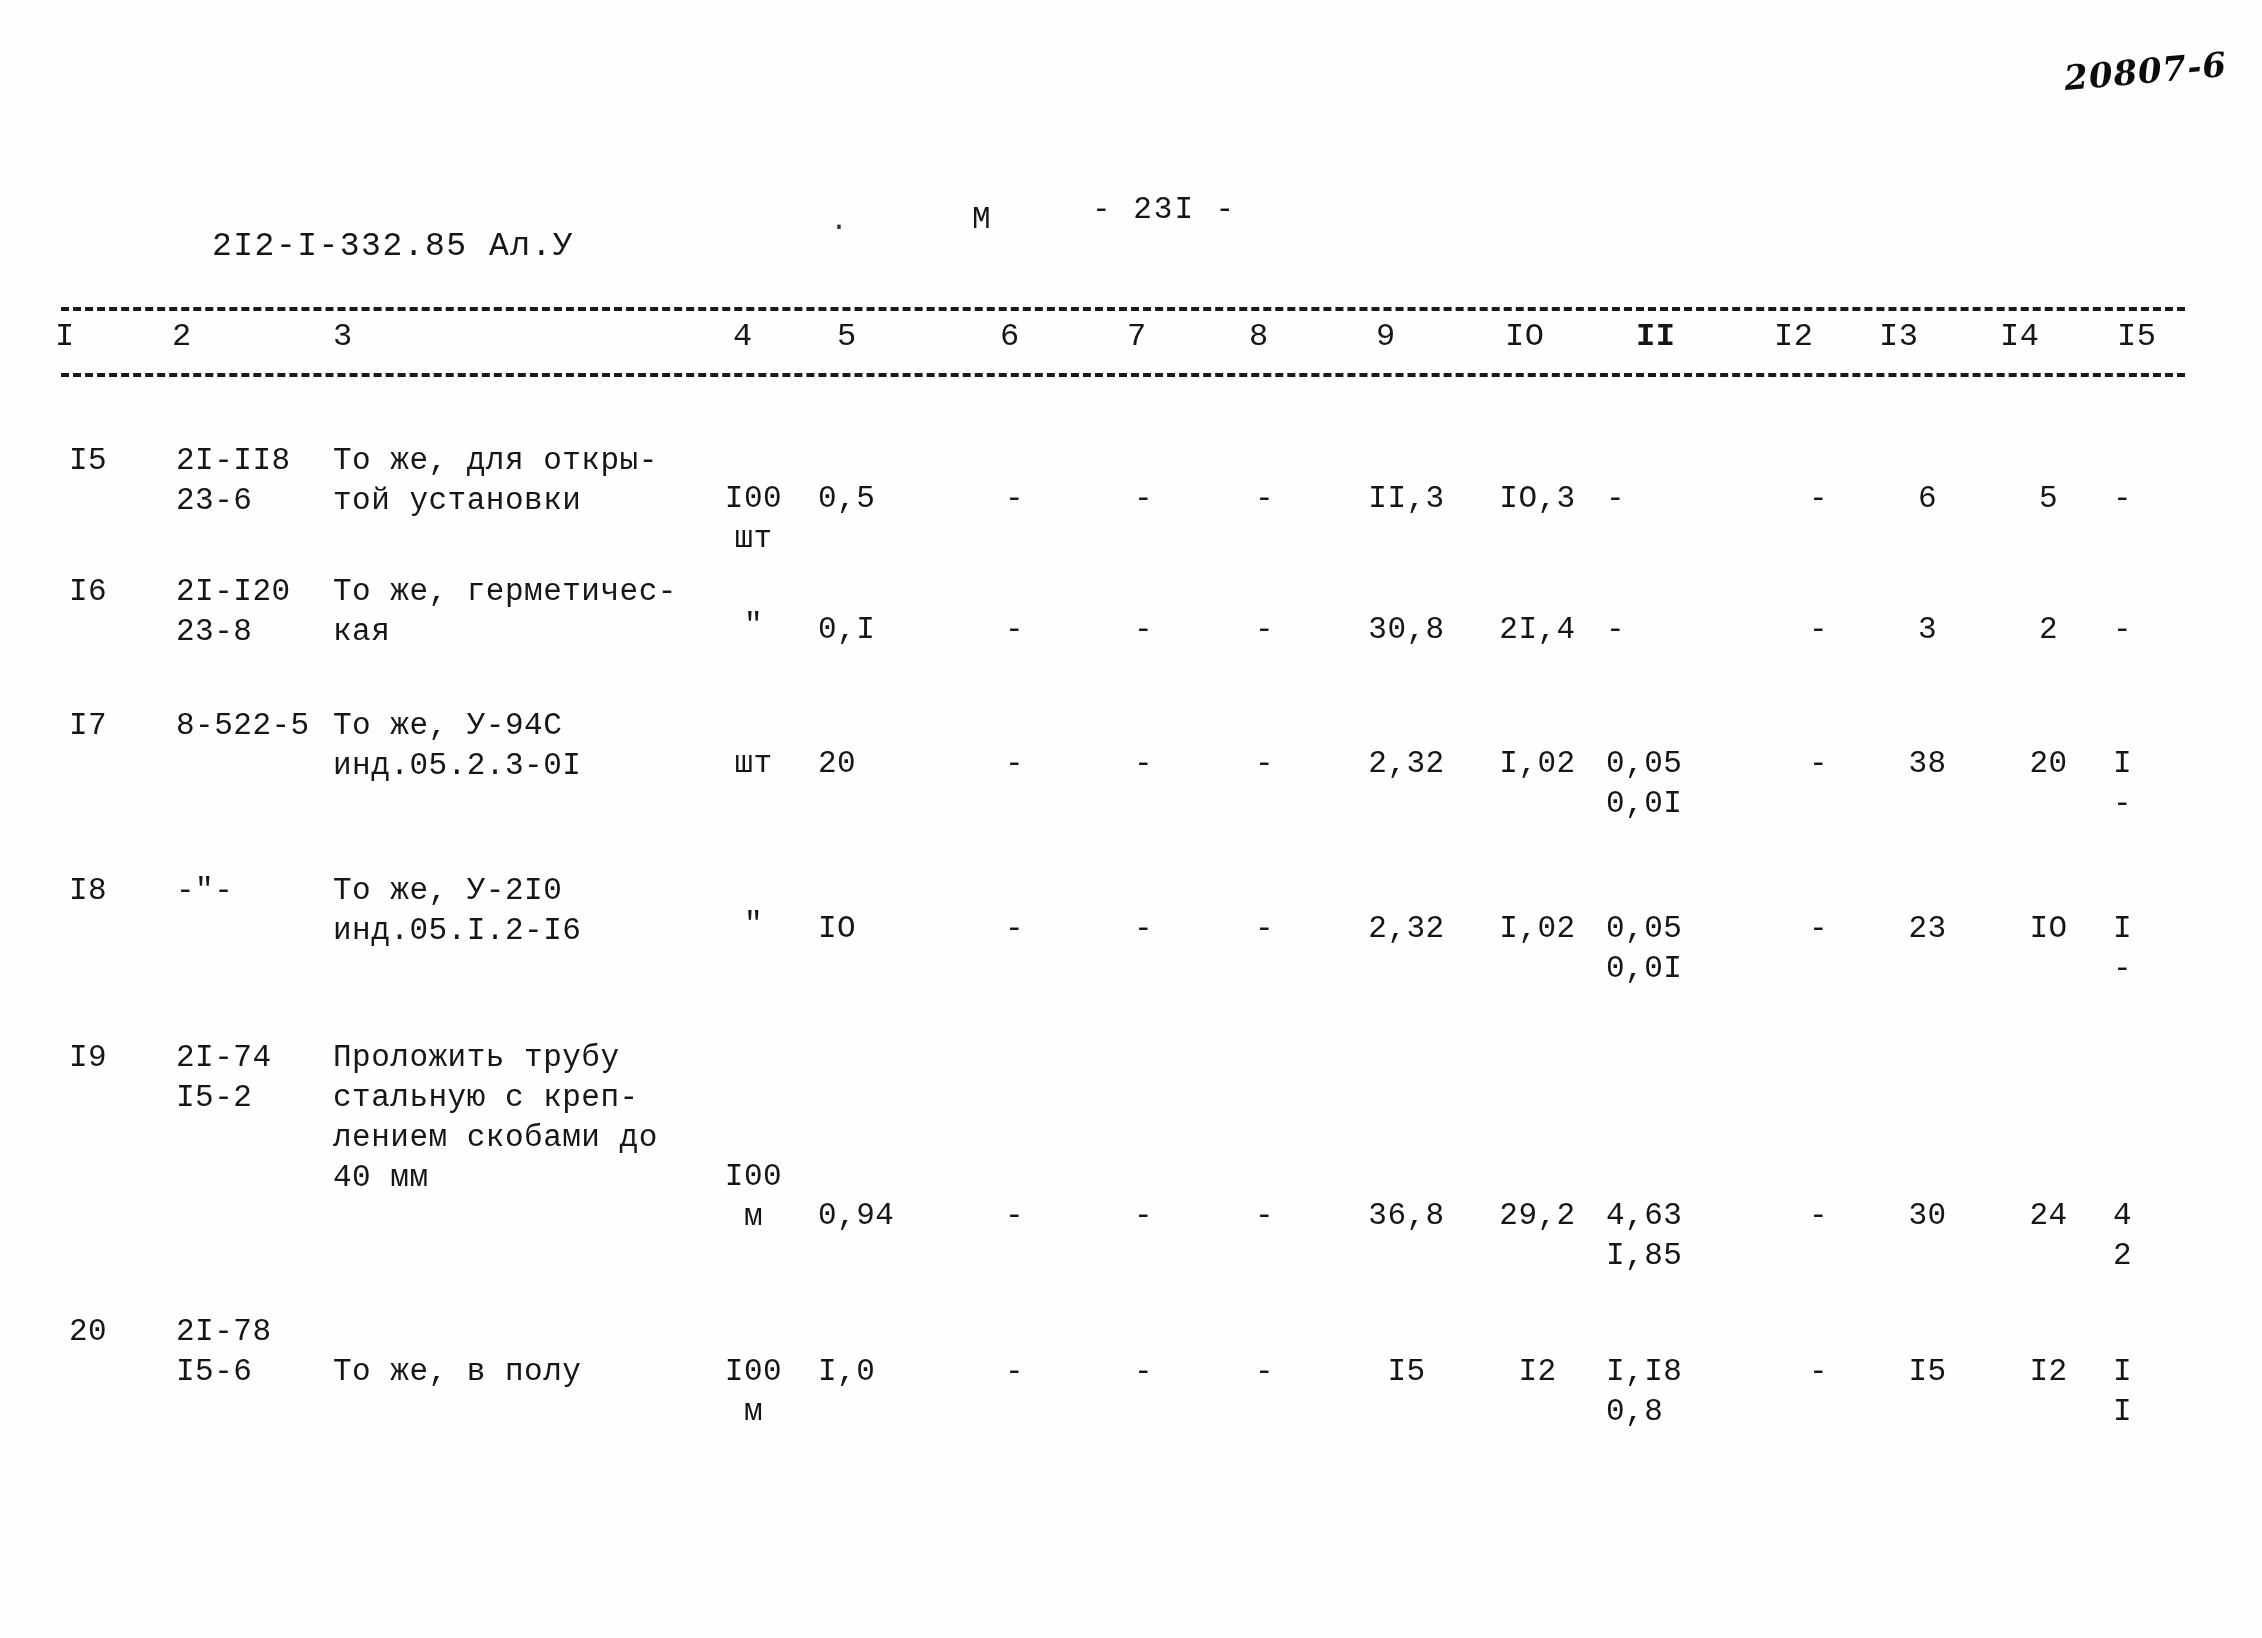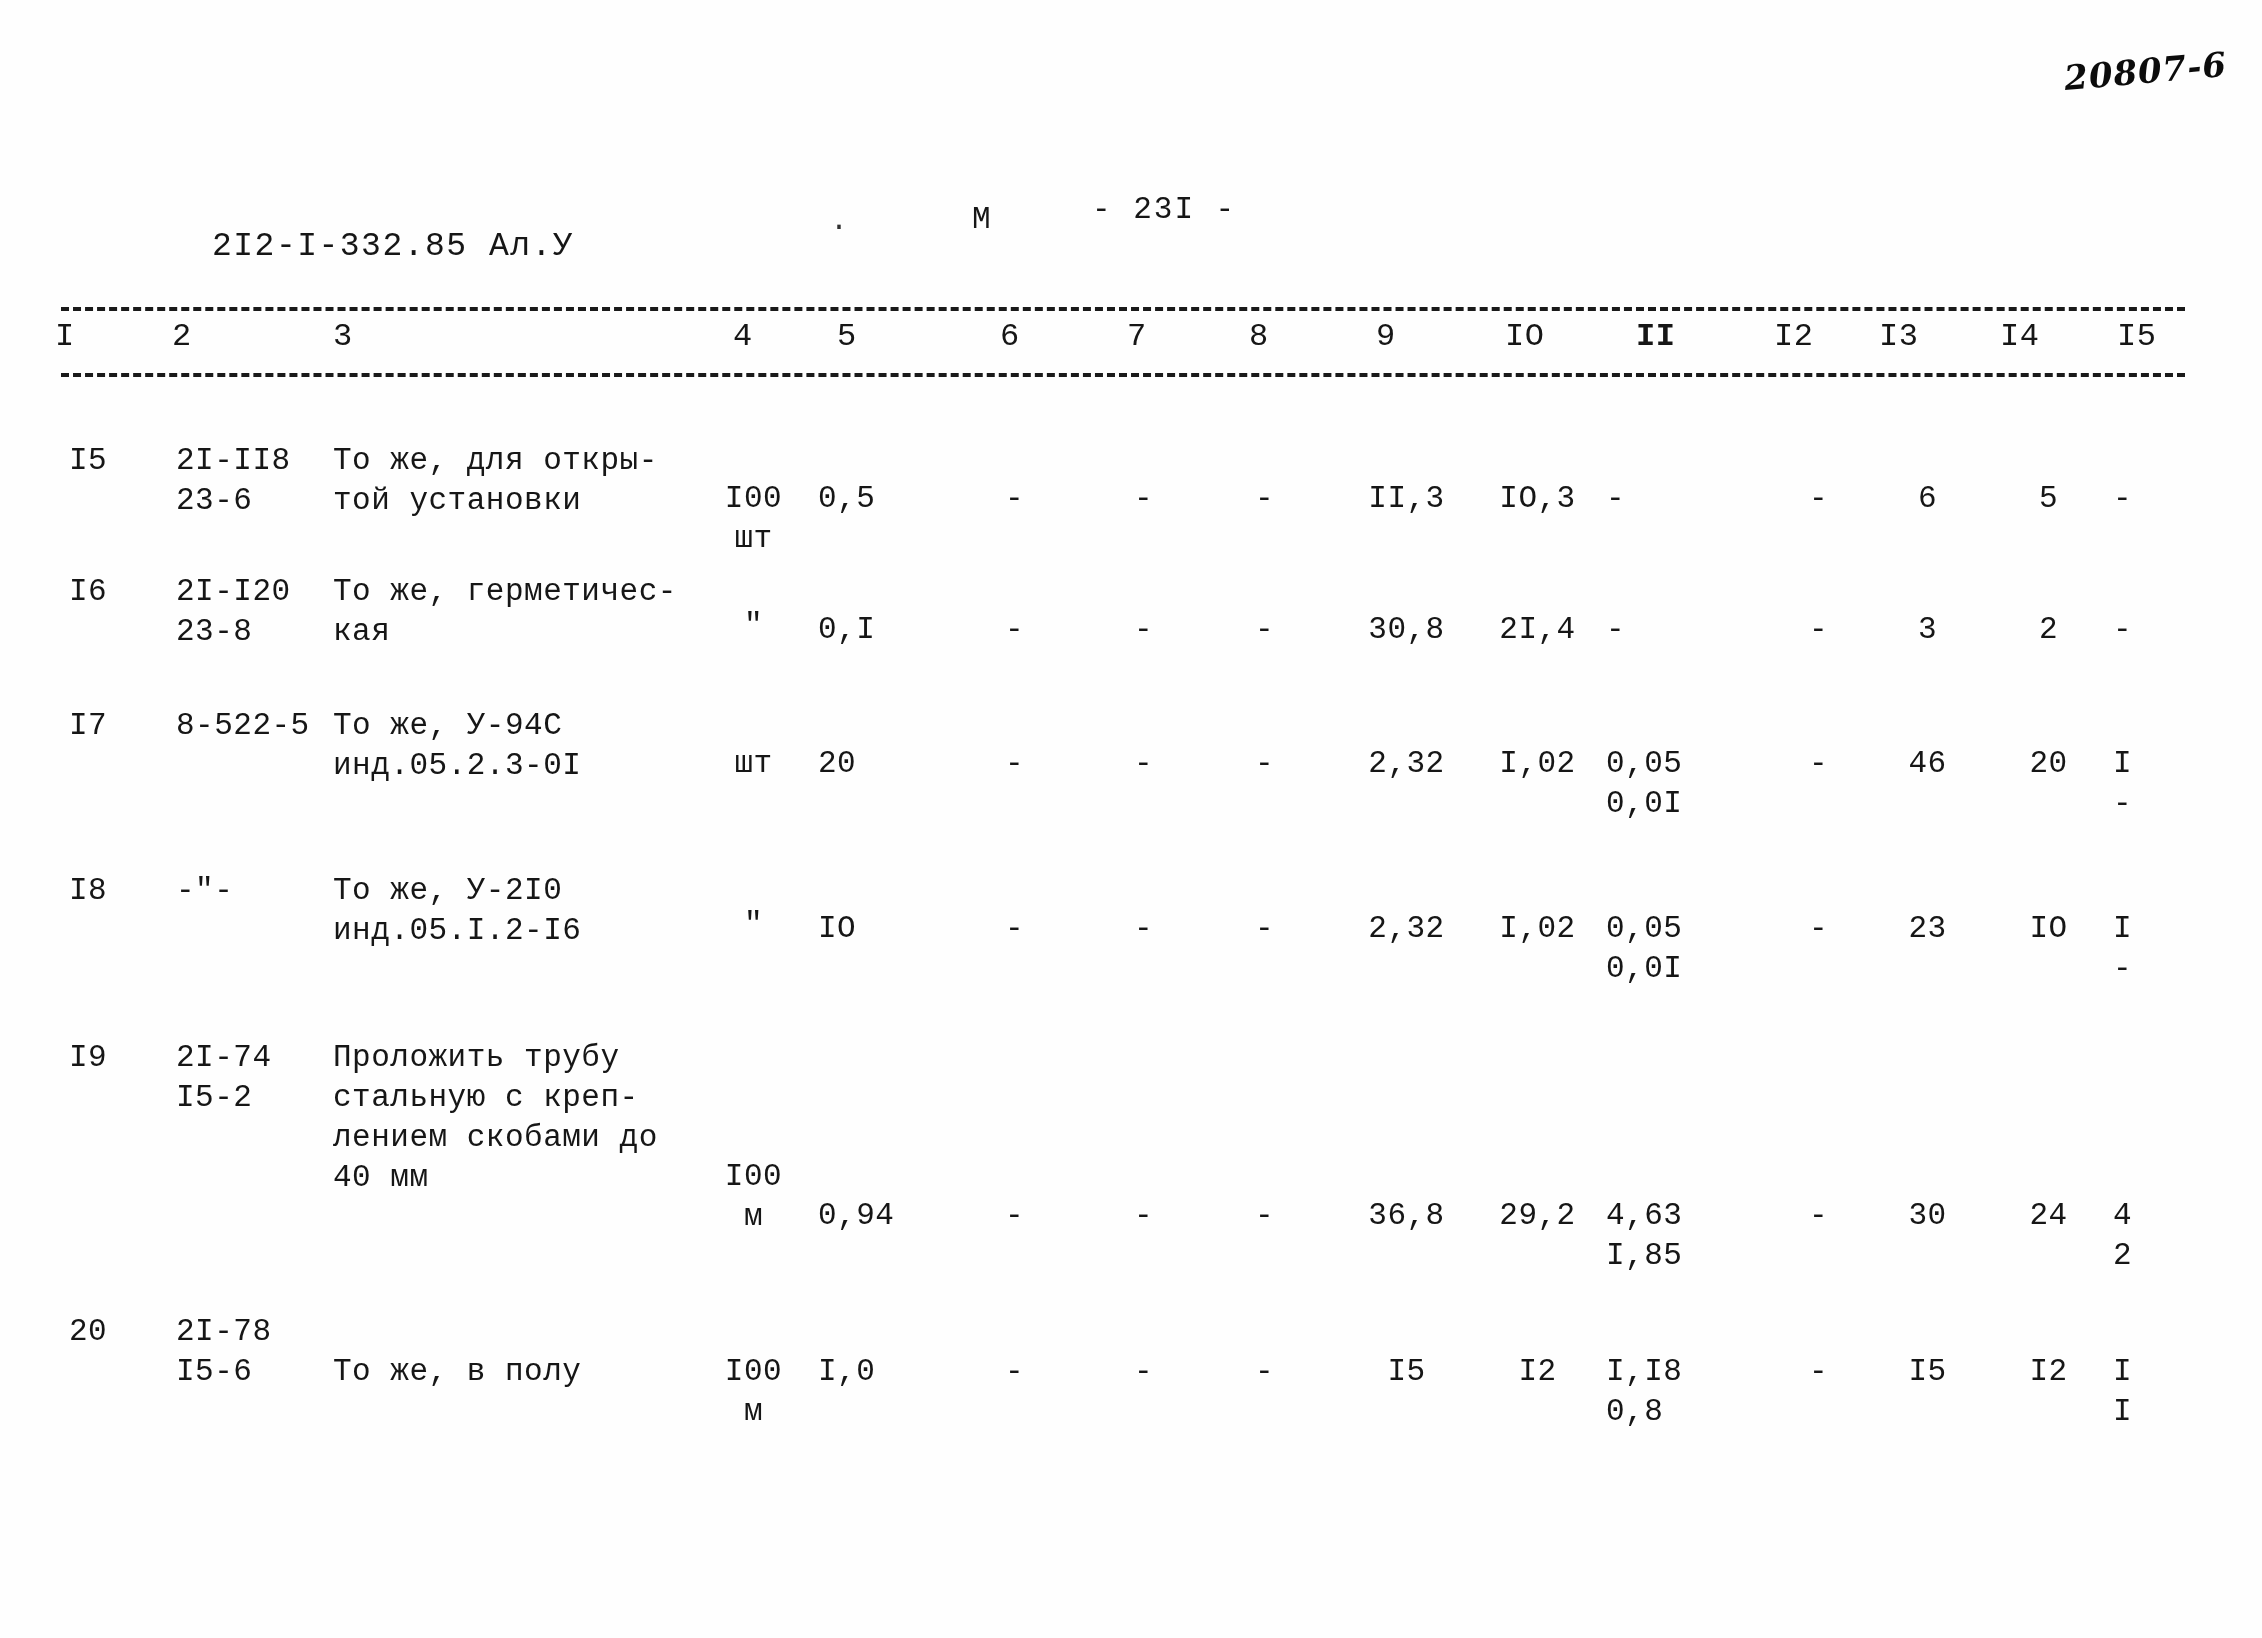--- a/index.html
+++ b/index.html
@@ -228,21 +228,21 @@
       <div class="cell c4 ctr" style="top:38px">шт</div>
       <div class="cell c5" style="top:38px">20</div>
       <div class="cell c6 ctr" style="top:38px">-</div>
       <div class="cell c7 ctr" style="top:38px">-</div>
       <div class="cell c8 ctr" style="top:38px">-</div>
       <div class="cell c9 num" style="top:38px">2,32</div>
       <div class="cell c10 num" style="top:38px">I,02</div>
       <div class="cell c11" style="top:38px">0,05
 0,0I</div>
       <div class="cell c12 ctr" style="top:38px">-</div>
-      <div class="cell c13 num" style="top:38px">46</div>
+      <div class="cell c13 num" style="top:38px">38</div>
       <div class="cell c14 num" style="top:38px">20</div>
       <div class="cell c15" style="top:38px">I
 -</div>
     </div>
 
     <div class="row" style="top:871px">
       <div class="cell c1">I8</div>
       <div class="cell c2">-"-</div>
       <div class="cell c3">То же, У-2I0
 инд.05.I.2-I6</div>

